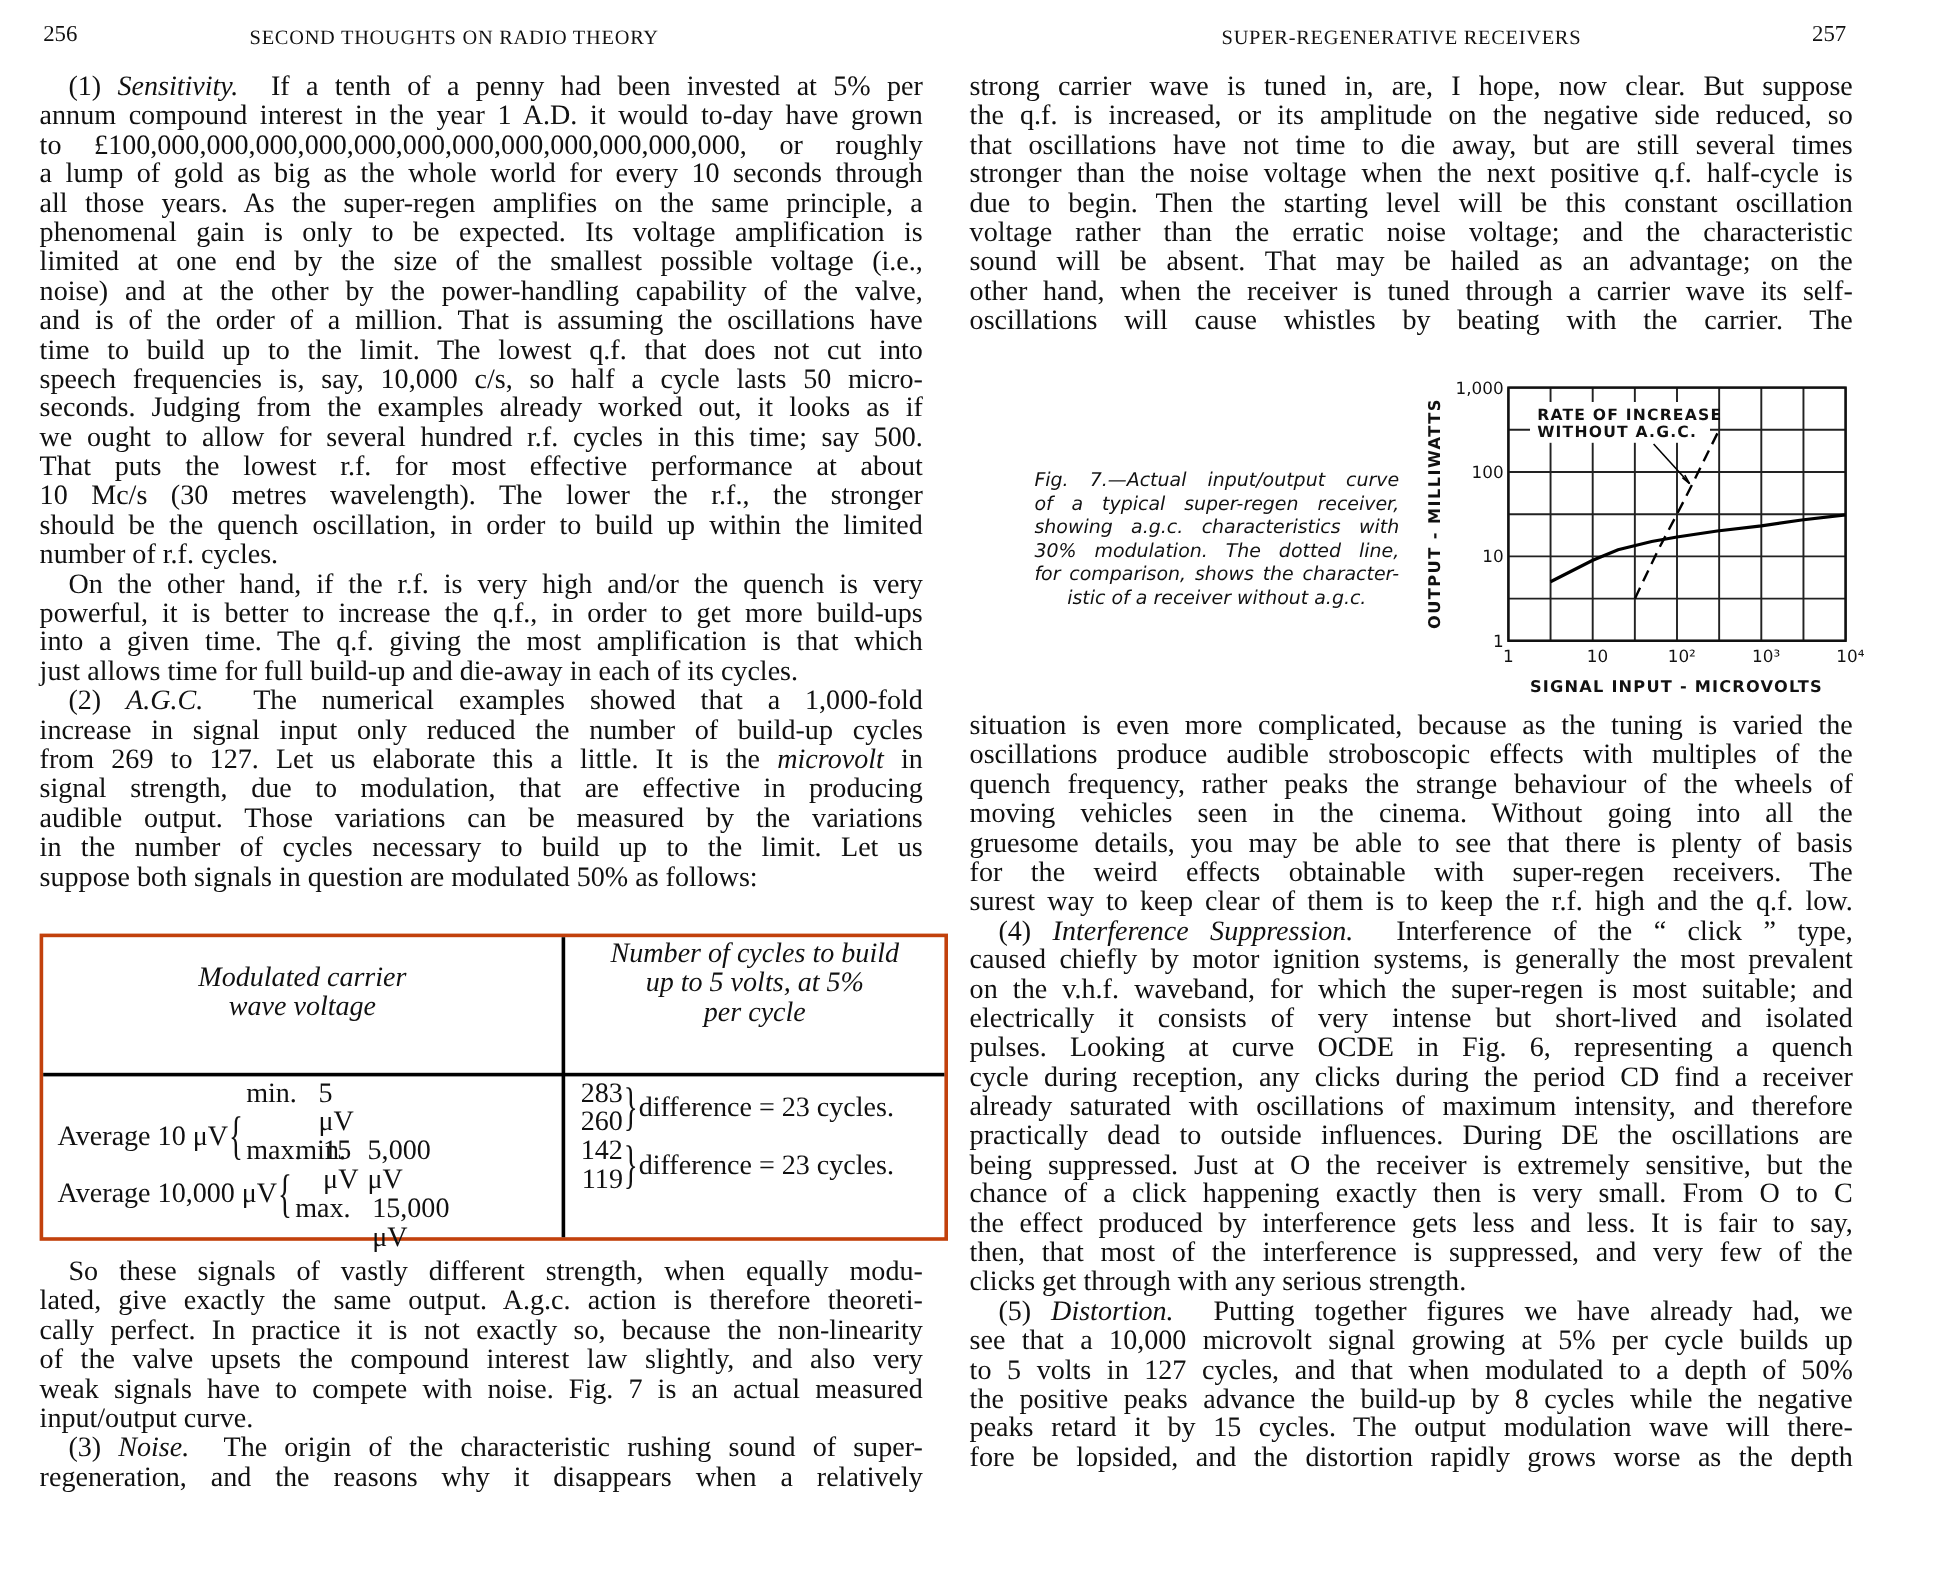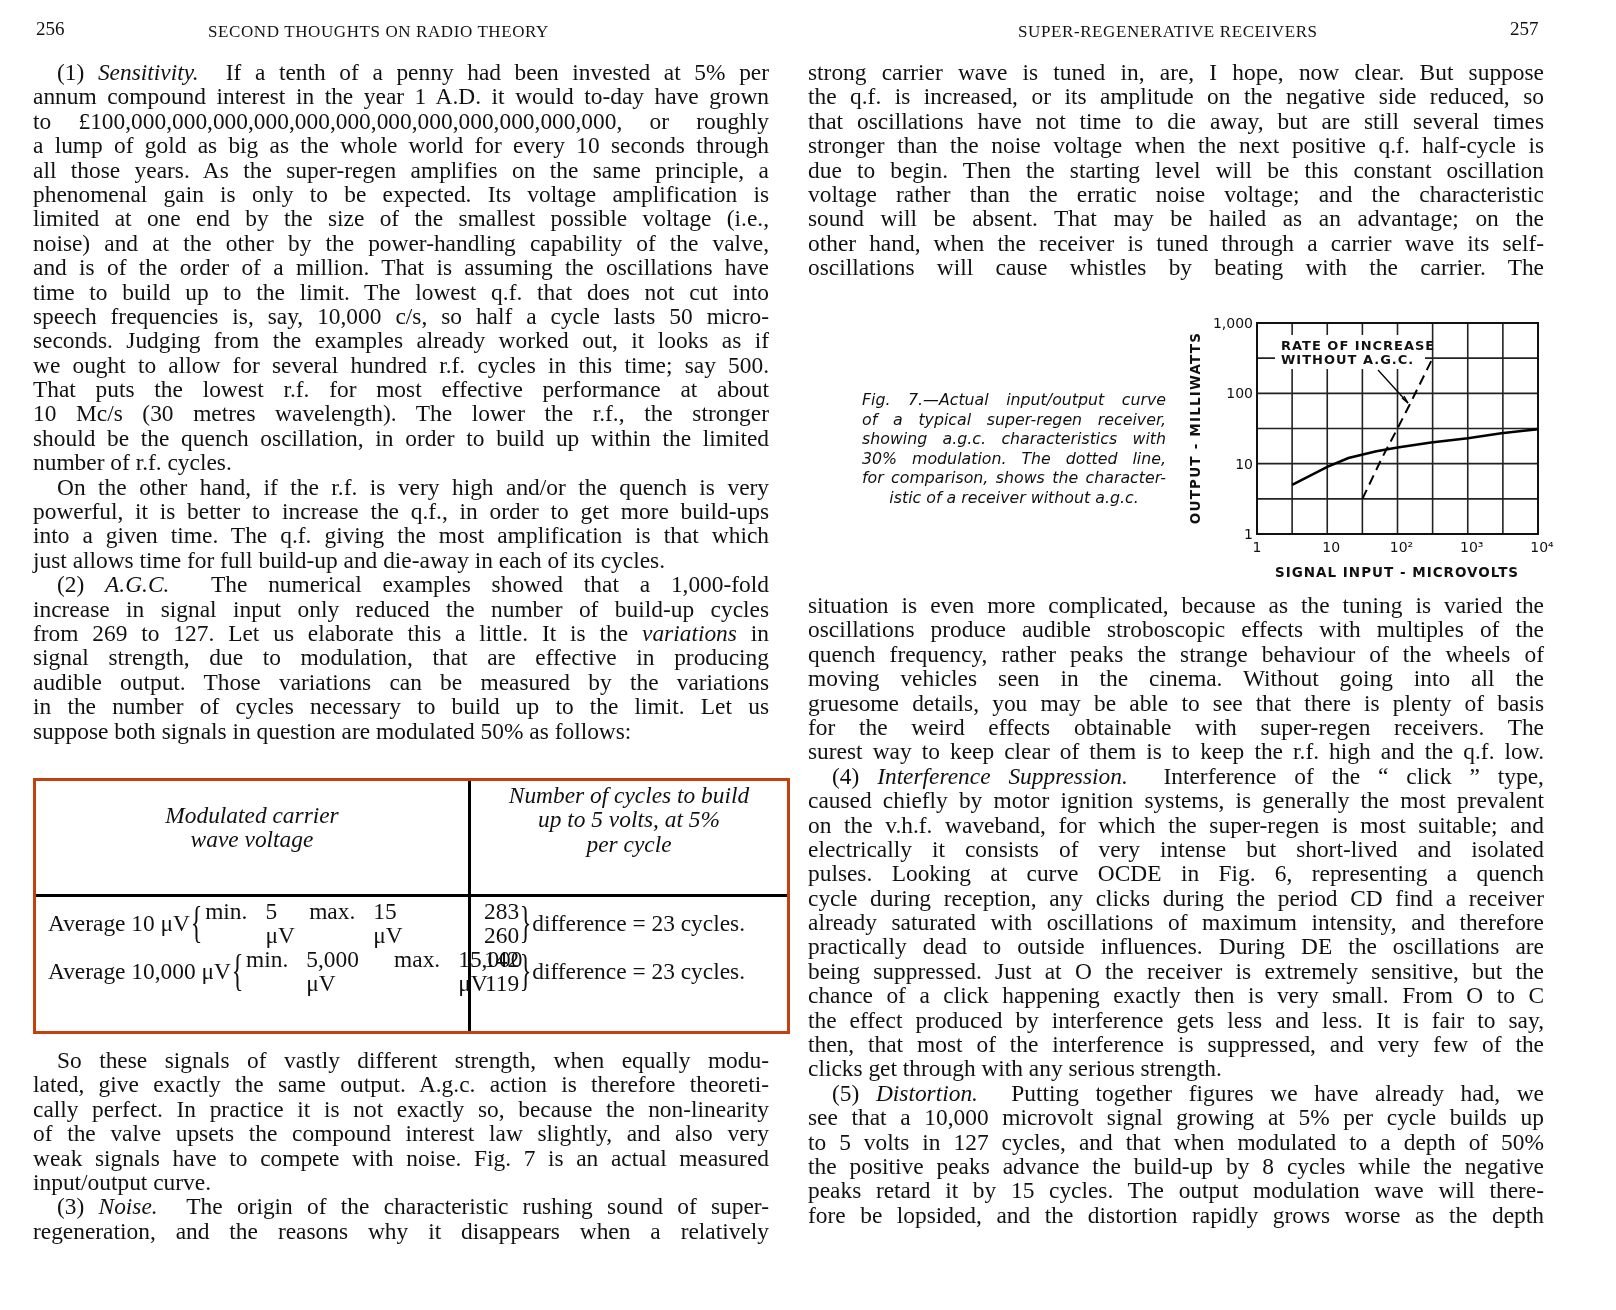--- a/index.html
+++ b/index.html
@@ -14,21 +14,21 @@
   .line { display: block; text-align: justify; text-align-last: justify; white-space: nowrap; height: 24.4px; overflow: visible; }
   .line.last { text-align-last: left; }
   .indent { padding-left: 24px; }
   i, .it { font-style: italic; }
   
   #data-table { position: absolute; left: 33px; top: 778px; width: 757px; height: 256px; border: 3px solid #c2410c; box-sizing: border-box; }
   #data-table .vdiv { position: absolute; left: 432px; top: 0; bottom: 0; width: 3px; background: #000; }
   #data-table .hdiv { position: absolute; left: 0; right: 0; top: 113px; height: 3px; background: #000; }
   .th { position: absolute; font-style: italic; font-size: 23.4px; line-height: 24.4px; text-align: center; }
   .row-left { position: absolute; left: 12px; font-size: 23.4px; line-height: 24px; display: flex; align-items: center; }
-  .brace-stack { display: inline-flex; flex-direction: row; margin-left: 2px; }
+  .brace-stack { display: inline-flex; flex-direction: column; margin-left: 2px; }
   .brace { font-size: 44px; line-height: 40px; transform: scaleX(0.55); display: inline-block; margin: 0 -4px; font-weight: 200; }
   .mm { display: flex; justify-content: space-between; }
   .mm span:first-child { margin-right: 18px; }
   .row-right { position: absolute; left: 448px; font-size: 23.4px; line-height: 24px; display: flex; align-items: center; }
   .nums { display: inline-flex; flex-direction: column; align-items: flex-end; }
   
   #figure { position: absolute; left: 0; top: 0; }
   .caption { position: absolute; left: 862px; top: 390px; width: 304px; font-family: "DejaVu Sans", "Liberation Sans", sans-serif; font-style: italic; font-size: 15.8px; line-height: 19.6px; text-align: justify; color: #111; }
   .caption .cline { display: block; text-align: justify; text-align-last: justify; white-space: nowrap; }
   .caption .cline.center { text-align: center; text-align-last: center; }
@@ -58,21 +58,21 @@
     <span class="line">That puts the lowest r.f. for most effective performance at about</span>
     <span class="line">10 Mc/s (30 metres wavelength). The lower the r.f., the stronger</span>
     <span class="line">should be the quench oscillation, in order to build up within the limited</span>
     <span class="line last">number of r.f. cycles.</span>
     <span class="line indent">On the other hand, if the r.f. is very high and/or the quench is very</span>
     <span class="line">powerful, it is better to increase the q.f., in order to get more build-ups</span>
     <span class="line">into a given time. The q.f. giving the most amplification is that which</span>
     <span class="line last">just allows time for full build-up and die-away in each of its cycles.</span>
     <span class="line indent"><span>(2)</span> <i>A.G.C.</i>&nbsp;&nbsp;<span>The numerical examples showed that a 1,000-fold</span></span>
     <span class="line">increase in signal input only reduced the number of build-up cycles</span>
-    <span class="line"><span>from 269 to 127. Let us elaborate this a little. It is the</span> <i>variations</i> <span>in</span></span>
+    <span class="line"><span>from 269 to 127. Let us elaborate this a little. It is the</span> <i>microvolt</i> <span>in</span></span>
     <span class="line">signal strength, due to modulation, that are effective in producing</span>
     <span class="line">audible output. Those variations can be measured by the variations</span>
     <span class="line">in the number of cycles necessary to build up to the limit. Let us</span>
     <span class="line last">suppose both signals in question are modulated 50% as follows:</span>
   </div>
 
   <div id="data-table">
     <div class="vdiv"></div>
     <div class="hdiv"></div>
     <div class="th" style="left:0; width:432px; top:22px;">

